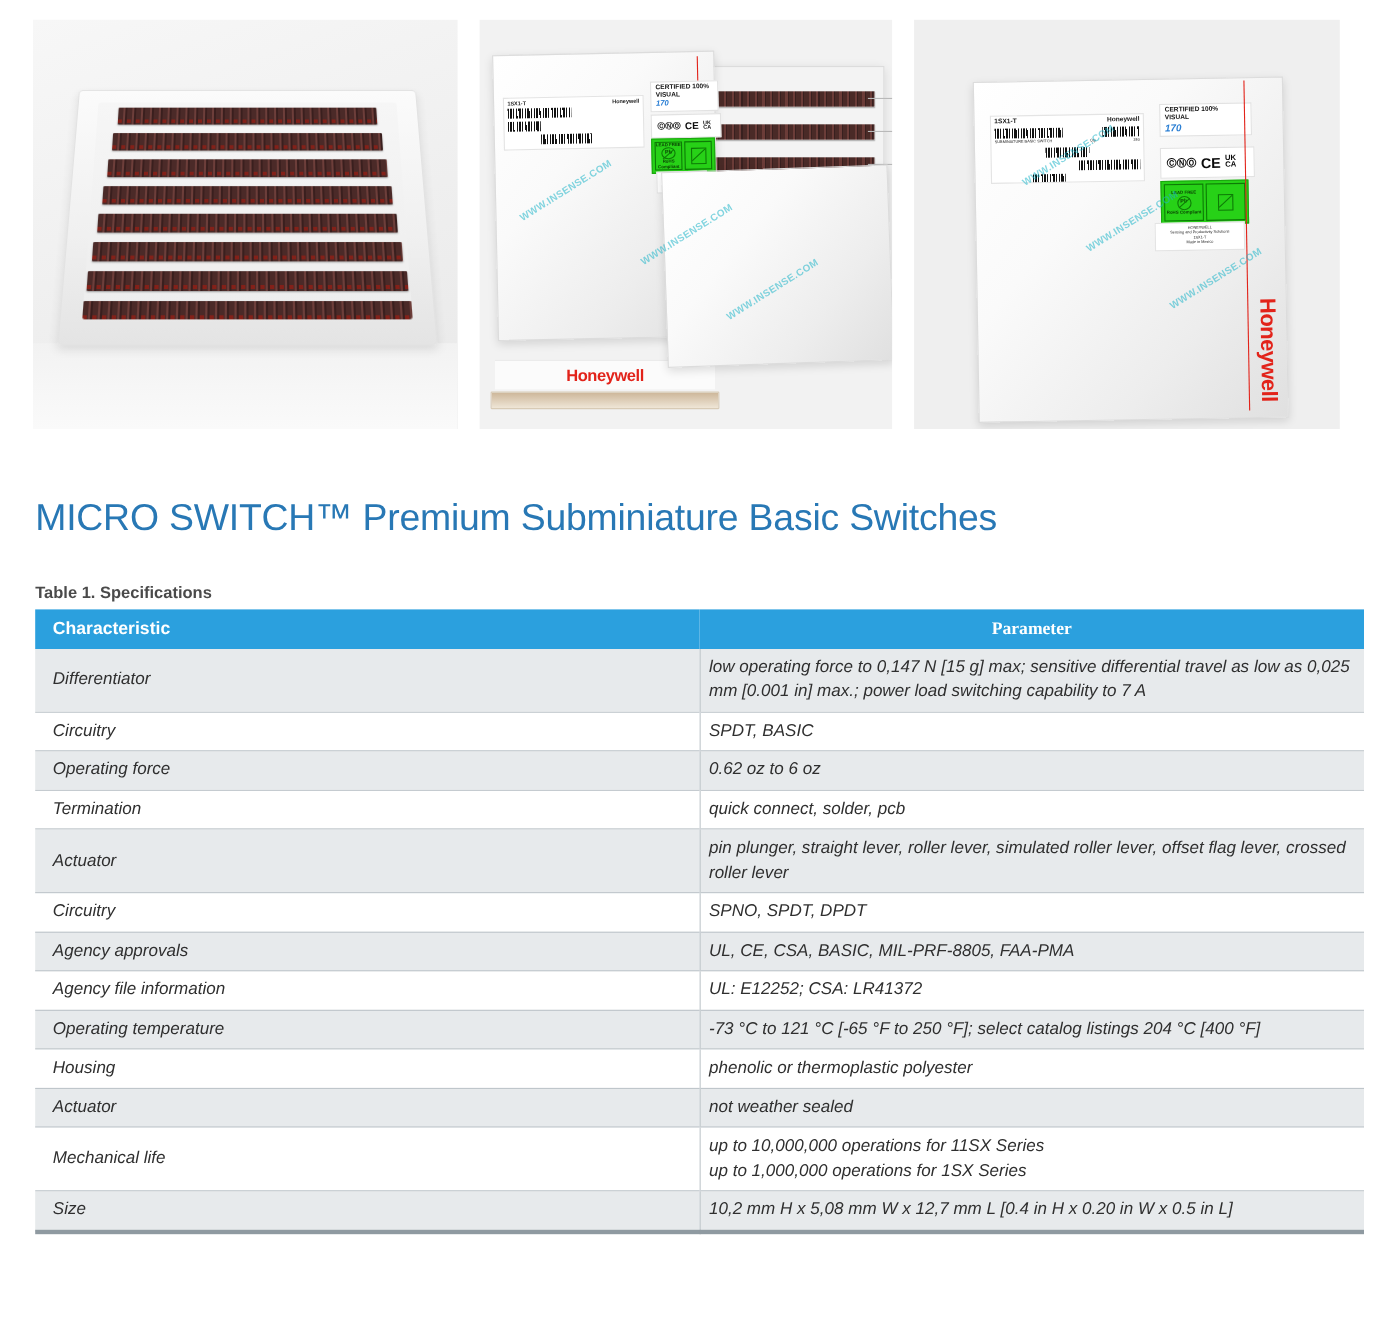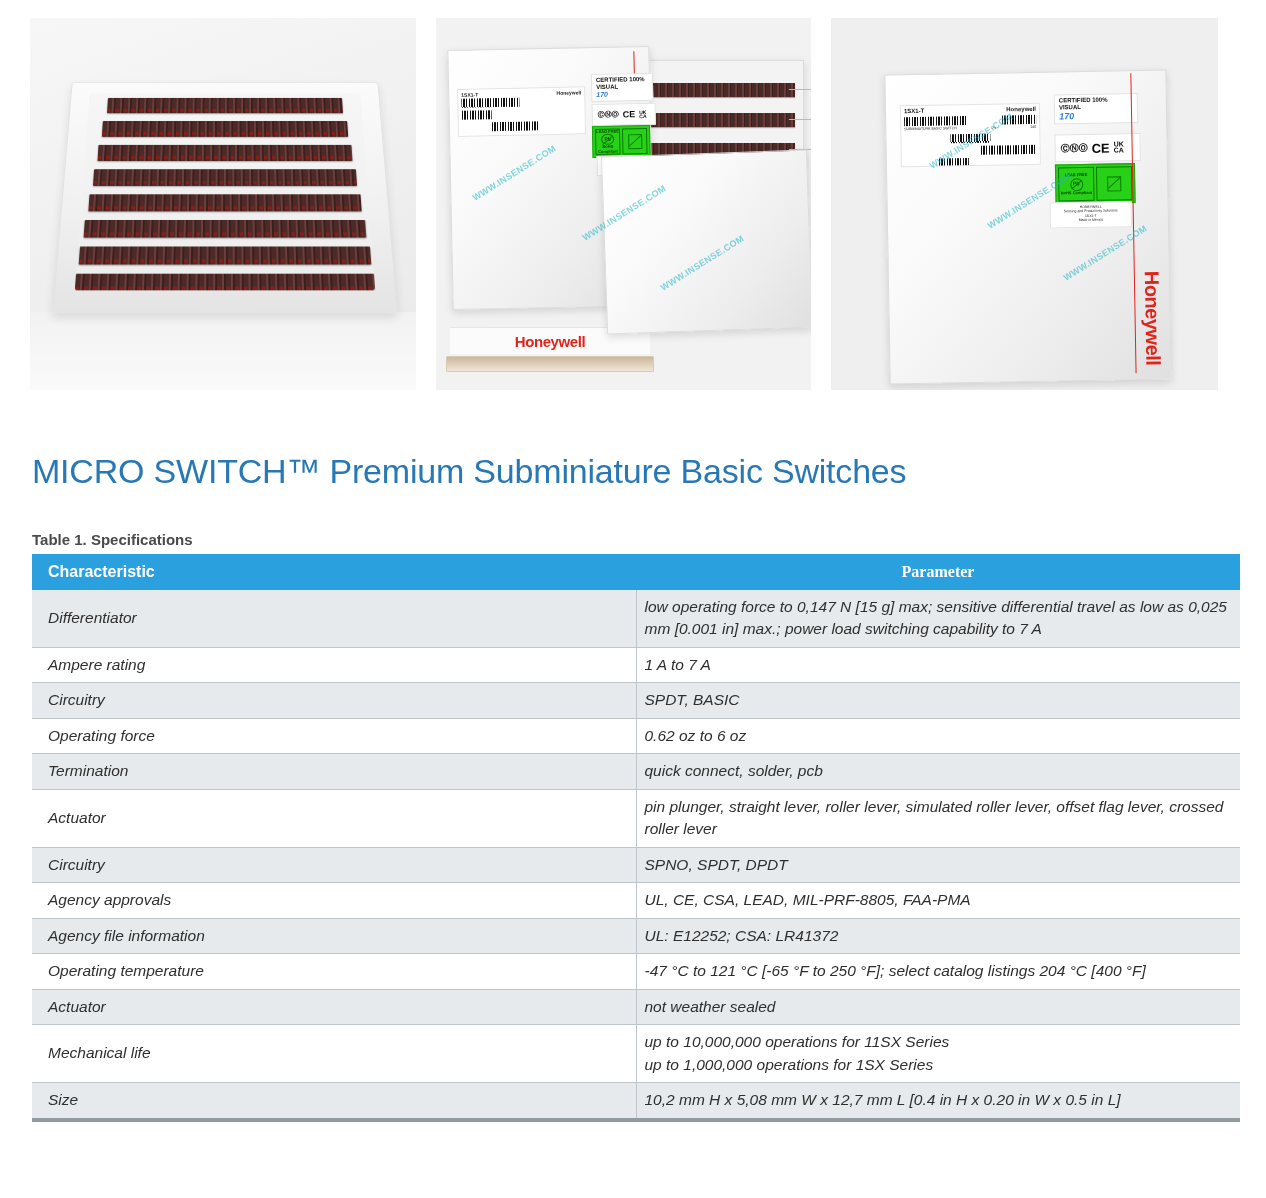--- a/index.html
+++ b/index.html
@@ -383,24 +383,20 @@
       <th class="c-char">Characteristic</th>
       <th class="c-par">Parameter</th>
     </tr>
   </thead>
   <tbody id="spec-body">
       <tr>
         <td class="k">Differentiator</td>
         <td class="v">low operating force to 0,147 N [15 g] max; sensitive differential travel as low as 0,025 mm [0.001 in] max.; power load switching capability to 7 A</td>
       </tr>
       <tr>
-        <td class="k">Ampere rating</td>
-        <td class="v">1 A to 7 A</td>
-      </tr>
-      <tr>
         <td class="k">Circuitry</td>
         <td class="v">SPDT, BASIC</td>
       </tr>
       <tr>
         <td class="k">Operating force</td>
         <td class="v">0.62 oz to 6 oz</td>
       </tr>
       <tr>
         <td class="k">Termination</td>
         <td class="v">quick connect, solder, pcb</td>
@@ -408,29 +404,33 @@
       <tr>
         <td class="k">Actuator</td>
         <td class="v">pin plunger, straight lever, roller lever, simulated roller lever, offset flag lever, crossed roller lever</td>
       </tr>
       <tr>
         <td class="k">Circuitry</td>
         <td class="v">SPNO, SPDT, DPDT</td>
       </tr>
       <tr>
         <td class="k">Agency approvals</td>
-        <td class="v">UL, CE, CSA, LEAD, MIL-PRF-8805, FAA-PMA</td>
+        <td class="v">UL, CE, CSA, BASIC, MIL-PRF-8805, FAA-PMA</td>
       </tr>
       <tr>
         <td class="k">Agency file information</td>
         <td class="v">UL: E12252; CSA: LR41372</td>
       </tr>
       <tr>
         <td class="k">Operating temperature</td>
-        <td class="v">-47 °C to 121 °C [-65 °F to 250 °F]; select catalog listings 204 °C [400 °F]</td>
+        <td class="v">-73 °C to 121 °C [-65 °F to 250 °F]; select catalog listings 204 °C [400 °F]</td>
+      </tr>
+      <tr>
+        <td class="k">Housing</td>
+        <td class="v">phenolic or thermoplastic polyester</td>
       </tr>
       <tr>
         <td class="k">Actuator</td>
         <td class="v">not weather sealed</td>
       </tr>
       <tr>
         <td class="k">Mechanical life</td>
         <td class="v">up to 10,000,000 operations for 11SX Series<br>up to 1,000,000 operations for 1SX Series</td>
       </tr>
       <tr>

